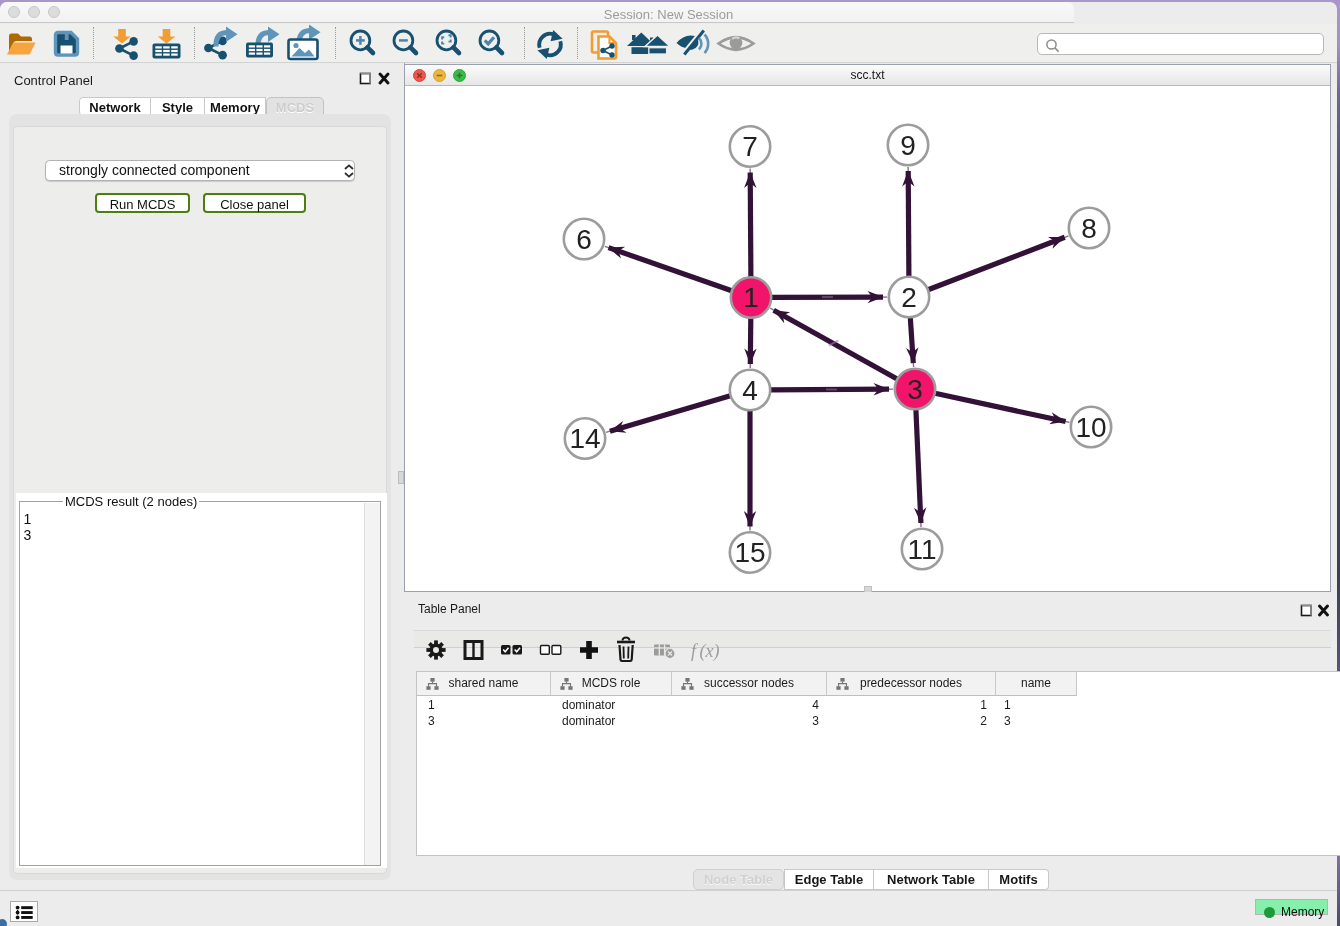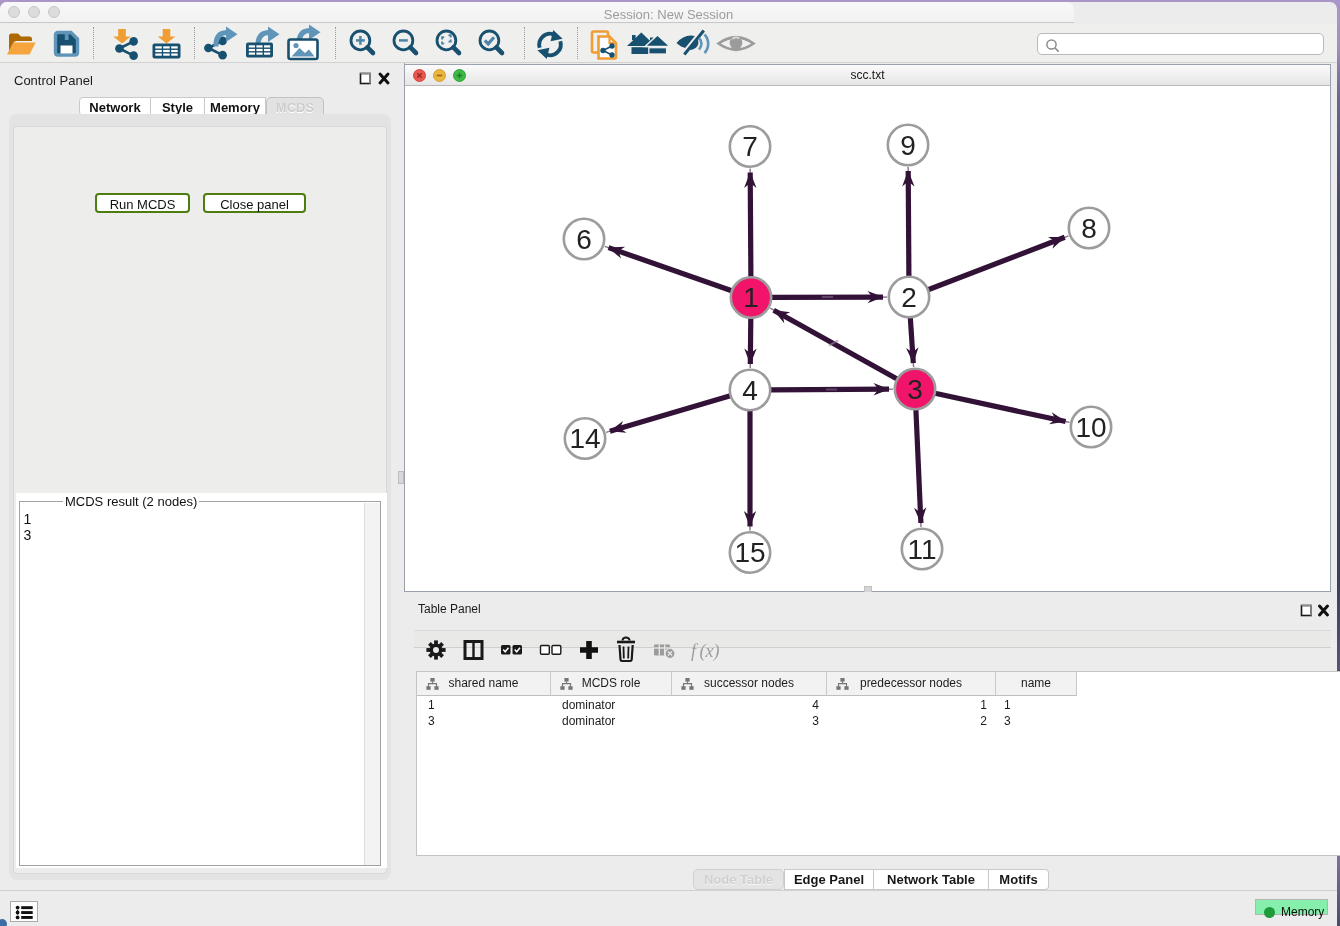--- a/index.html
+++ b/index.html
@@ -207,20 +207,27 @@
 <rect x="2.5" y="2.5" width="9.5" height="10" fill="#fff" stroke="#1a1a1a" stroke-width="1.6"></rect>
 <path d="M2.5 2.5 h9.5 v10" fill="none" stroke="#8f8f8f" stroke-width="1.6"></path>
 <path d="M22 3 l8 9 M30 3 l-8 9" stroke="#111" stroke-width="3" stroke-linecap="round"></path>
 </svg>
   <div class="tabw" style="left:79px; top:95px; width:72px; border-radius:4px 0 0 4px;">Network</div>
   <div class="tabw" style="left:151px; top:95px; width:54px; border-left:none;">Style</div>
   <div class="tabw" style="left:205px; top:95px; width:61px; border-left:none;">Memory</div>
   <div class="tabw" style="left:266px; top:95px; width:58px; background:#e2e2e2; border-color:#c2c2c2; border-radius:5px 5px 0 0; color:#cdcdcd; text-shadow:0 1px 0 #fff;">MCDS</div>
   <div id="cp-outer">
     <div id="cp-inner">
+      <div class="abs" style="left:31px; top:33px; width:310px; height:21px; background:#fff; border:1px solid #b2b2b2; border-radius:4.5px; box-shadow:0 1px 1px rgba(0,0,0,0.15);">
+        <div class="abs" style="left:13px; top:1px; font-size:14px; color:#111;">strongly connected component</div>
+        <svg class="abs" style="left:296px; top:2px;" width="14" height="16" viewBox="0 0 14 16">
+          <polyline points="3,6 7,2.4 11,6" fill="none" stroke="#2d2d2d" stroke-width="1.8"></polyline>
+          <polyline points="3,10 7,13.6 11,10" fill="none" stroke="#2d2d2d" stroke-width="1.8"></polyline>
+        </svg>
+      </div>
       <div class="btn" style="left:81px; top:66px; width:95px;">Run MCDS</div>
       <div class="btn" style="left:189px; top:66px; width:103px;">Close panel</div>
 
       <div class="abs" style="left:1.5px; top:366px; width:371px; height:375px; background:#fff;"></div>
       <div class="abs" style="left:4.5px; top:373.5px; width:362px; height:365px; border:1px solid #a2a2a2;"></div>
       <div class="abs" style="left:9px; top:366.5px; background:#fff; padding:0 2px; font-size:13px; color:#111;margin-left:40px;">MCDS result (2 nodes)</div>
       <div class="abs" style="left:350px; top:376px; width:16px; height:362px; background:#f3f3f3; border-left:1px solid #ddd;"></div>
       <div class="abs" style="left:9.5px; top:384px; font-size:14px; color:#111; line-height:16px;">1<br>3</div>
     </div>
   </div>
@@ -413,21 +420,21 @@
         <div class="td" style="left:255px; top:25.5px; width:147px; text-align:right;">4</div>
         <div class="td" style="left:410px; top:25.5px; width:160px; text-align:right;">1</div>
         <div class="td" style="left:587px; top:25.5px;">1</div>
         <div class="td" style="left:11px; top:41.5px;">3</div>
         <div class="td" style="left:145px; top:41.5px;">dominator</div>
         <div class="td" style="left:255px; top:41.5px; width:147px; text-align:right;">3</div>
         <div class="td" style="left:410px; top:41.5px; width:160px; text-align:right;">2</div>
         <div class="td" style="left:587px; top:41.5px;">3</div>
     </div>
     <div class="btab" style="left:289px; width:91px; top:277px; background:#e4e4e4; border-color:#cfcfcf; border-radius:5px; color:#d0d0d0; text-shadow:0 1px 0 #f8f8f8;">Node Table</div>
-    <div class="btab" style="left:380px; width:90px; top:277px; border-radius:0;">Edge Panel</div>
+    <div class="btab" style="left:380px; width:90px; top:277px; border-radius:0;">Edge Table</div>
     <div class="btab" style="left:470px; width:115px; top:277px; border-left:none;">Network Table</div>
     <div class="btab" style="left:585px; width:60px; top:277px; border-left:none; border-radius:0 4px 4px 0;">Motifs</div>
   </div>
 
   <div id="statusbar">    
       <div class="abs" style="left:10px; top:10px; width:28px; height:21px; background:#fdfdfd; border:1px solid #ababab;">
         <svg class="abs" style="left:4px; top:2.5px;" width="20" height="15" viewBox="0 0 20 15">
           <line x1="2.6" y1="2" x2="2.6" y2="13" stroke="#111" stroke-width="1" stroke-dasharray="1.5 1.5"></line>
           <g fill="#111">
             <circle cx="2.6" cy="2.6" r="1.9"></circle>

